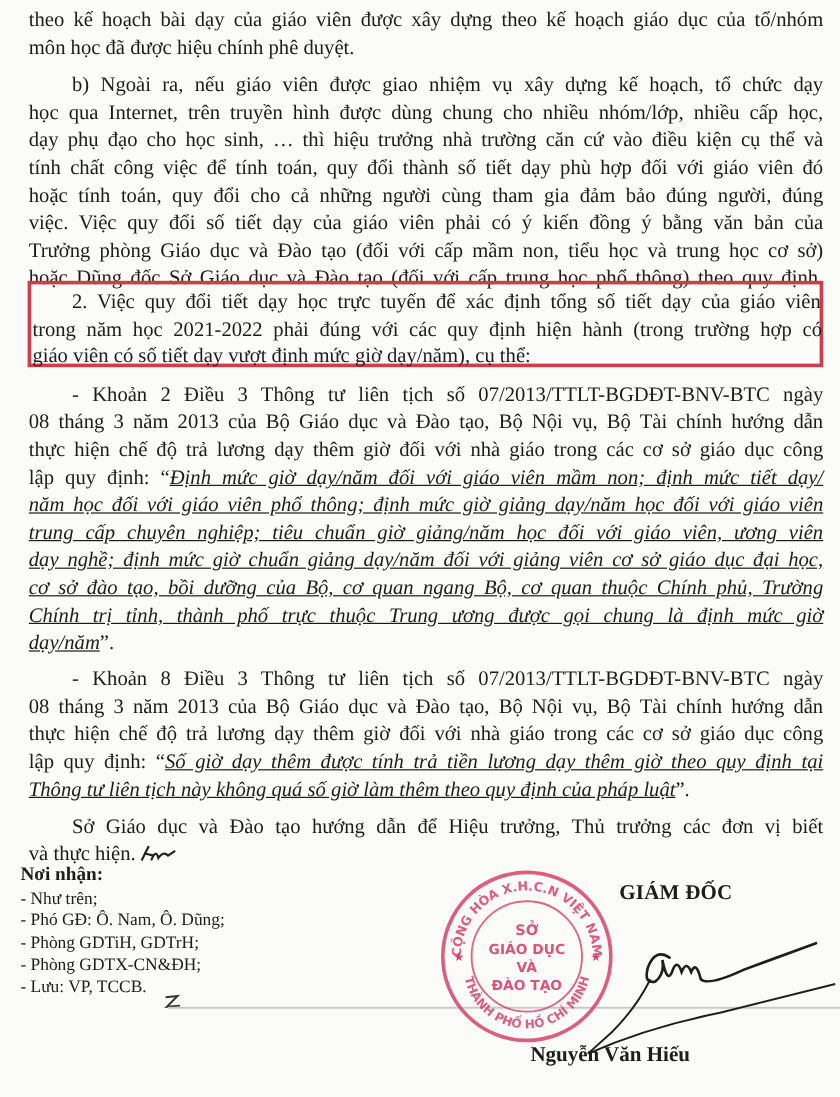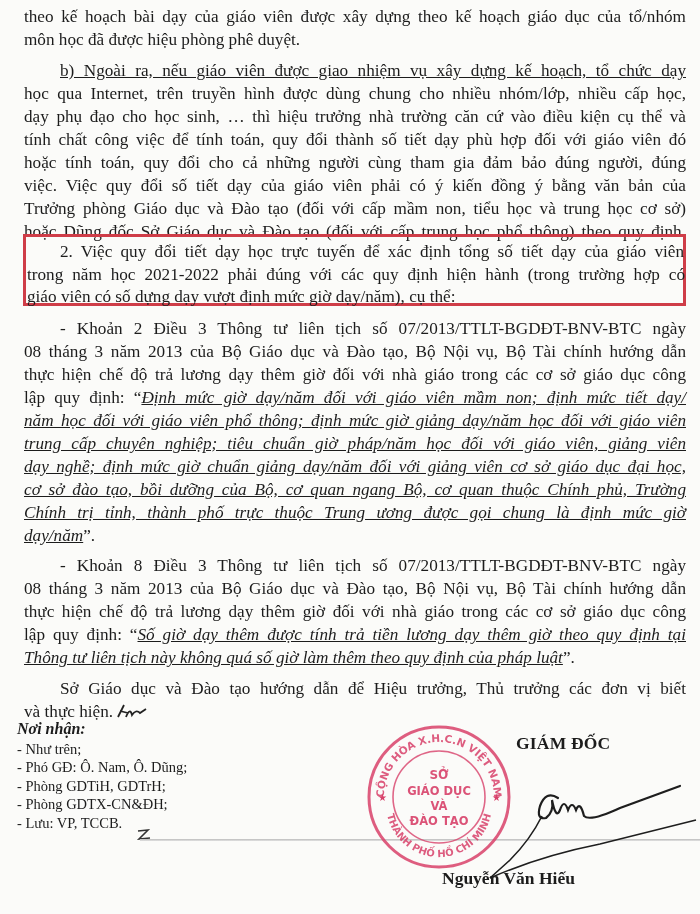--- a/index.html
+++ b/index.html
@@ -16,61 +16,61 @@
     text-align:justify; text-align-last:justify;
   }
   .line.last { text-align-last:left; }
   .line.indent { left:60px; width:626px; }
   .it { font-style:italic;text-decoration:underline; }
   .red-box {
     position:absolute; left:23px; top:234px; width:663px; height:72px;
     border:3px solid #cf3d48; box-sizing:border-box;
   }
   .recipients { position:absolute; left:17px; top:720px; font-size:14.5px; line-height:18.5px; }
-  .recipients .title { font-weight:bold; font-style:italic; font-size:16px; margin-bottom:1px; }
+  .recipients .title { font-weight:bold; font-size:16px; margin-bottom:1px; }
   .recipients div { white-space:nowrap; }
   .divider {
     position:absolute; left:140px; top:839px; width:560px; height:2px;
     background:linear-gradient(#bdbdbd,#e2e2e2);
   }
   .sig-title { position:absolute; left:516px; top:733px; font-weight:bold; font-size:17.5px; letter-spacing:0.2px; }
   .sig-name { position:absolute; left:442px; top:868px; font-weight:bold; font-size:17.5px; }
   .stamp { position:absolute; left:364px; top:722px; width:150px; height:150px; }
   .signature { position:absolute; left:420px; top:760px; width:280px; height:130px; }
   .initial { position:absolute; left:114px; top:681px; width:32px; height:20px; }
   .initial2 { position:absolute; left:136px; top:827px; width:16px; height:14px; }
 </style>
 </head>
 <body>
 
 <div class="page">
 
   <div class="line" style="top:6px;">theo kế hoạch bài dạy của giáo viên được xây dựng theo kế hoạch giáo dục của tổ/nhóm</div>
-  <div class="line last" style="top:29px;">môn học đã được hiệu phòng phê duyệt.</div>
+  <div class="line last" style="top:29px;">môn học đã được hiệu chính phê duyệt.</div>
 
-  <div class="line indent" style="top:60px;text-decoration:underline;">b) Ngoài ra, nếu giáo viên được giao nhiệm vụ xây dựng kế hoạch, tổ chức dạy</div>
+  <div class="line indent" style="top:60px;">b) Ngoài ra, nếu giáo viên được giao nhiệm vụ xây dựng kế hoạch, tổ chức dạy</div>
   <div class="line" style="top:83px;">học qua Internet, trên truyền hình được dùng chung cho nhiều nhóm/lớp, nhiều cấp học,</div>
   <div class="line" style="top:106px;">dạy phụ đạo cho học sinh, … thì hiệu trưởng nhà trường căn cứ vào điều kiện cụ thể và</div>
   <div class="line" style="top:129px;">tính chất công việc để tính toán, quy đổi thành số tiết dạy phù hợp đối với giáo viên đó</div>
   <div class="line" style="top:152px;">hoặc tính toán, quy đổi cho cả những người cùng tham gia đảm bảo đúng người, đúng</div>
   <div class="line" style="top:175px;">việc. Việc quy đổi số tiết dạy của giáo viên phải có ý kiến đồng ý bằng văn bản của</div>
   <div class="line" style="top:198px;">Trưởng phòng Giáo dục và Đào tạo (đối với cấp mầm non, tiểu học và trung học cơ sở)</div>
   <div class="line" style="top:221px;">hoặc Dũng đốc Sở Giáo dục và Đào tạo (đối với cấp trung học phổ thông) theo quy định.</div>
 
   <div class="red-box"></div>
   <div class="line indent" style="top:241px; overflow:hidden; width:624px;">2. Việc quy đổi tiết dạy học trực tuyến để xác định tổng số tiết dạy của giáo viên</div>
   <div class="line" style="top:264px; left:27px; width:658px; overflow:hidden;">trong năm học 2021-2022 phải đúng với các quy định hiện hành (trong trường hợp có</div>
-  <div class="line last" style="top:286px; left:27px;">giáo viên có số dựng dạy vượt định mức giờ dạy/năm), cụ thể:</div>
+  <div class="line last" style="top:286px; left:27px;">giáo viên có số tiết dạy vượt định mức giờ dạy/năm), cụ thể:</div>
 
   <div class="line indent" style="top:318px;">- Khoản 2 Điều 3 Thông tư liên tịch số 07/2013/TTLT-BGDĐT-BNV-BTC ngày</div>
   <div class="line" style="top:341px;">08 tháng 3 năm 2013 của Bộ Giáo dục và Đào tạo, Bộ Nội vụ, Bộ Tài chính hướng dẫn</div>
   <div class="line" style="top:364px;">thực hiện chế độ trả lương dạy thêm giờ đối với nhà giáo trong các cơ sở giáo dục công</div>
   <div class="line" style="top:387px;"><span>lập quy định: “</span><span class="it">Định mức giờ dạy/năm đối với giáo viên mầm non; định mức tiết dạy/</span></div>
   <div class="line it" style="top:410px;">năm học đối với giáo viên phổ thông; định mức giờ giảng dạy/năm học đối với giáo viên</div>
-  <div class="line it" style="top:433px;">trung cấp chuyên nghiệp; tiêu chuẩn giờ pháp/năm học đối với giáo viên, giảng viên</div>
+  <div class="line it" style="top:433px;">trung cấp chuyên nghiệp; tiêu chuẩn giờ giảng/năm học đối với giáo viên, ương viên</div>
   <div class="line it" style="top:456px;">dạy nghề; định mức giờ chuẩn giảng dạy/năm đối với giảng viên cơ sở giáo dục đại học,</div>
   <div class="line it" style="top:479px;">cơ sở đào tạo, bồi dưỡng của Bộ, cơ quan ngang Bộ, cơ quan thuộc Chính phủ, Trường</div>
   <div class="line it" style="top:502px;">Chính trị tỉnh, thành phố trực thuộc Trung ương được gọi chung là định mức giờ</div>
   <div class="line last" style="top:525px;"><span class="it">dạy/năm</span><span>”.</span></div>
 
   <div class="line indent" style="top:555px;">- Khoản 8 Điều 3 Thông tư liên tịch số 07/2013/TTLT-BGDĐT-BNV-BTC ngày</div>
   <div class="line" style="top:578px;">08 tháng 3 năm 2013 của Bộ Giáo dục và Đào tạo, Bộ Nội vụ, Bộ Tài chính hướng dẫn</div>
   <div class="line" style="top:601px;">thực hiện chế độ trả lương dạy thêm giờ đối với nhà giáo trong các cơ sở giáo dục công</div>
   <div class="line" style="top:624px;"><span>lập quy định: “</span><span class="it">Số giờ dạy thêm được tính trả tiền lương dạy thêm giờ theo quy định tại</span></div>
   <div class="line last" style="top:647px;"><span class="it">Thông tư liên tịch này không quá số giờ làm thêm theo quy định của pháp luật</span><span>”.</span></div>

